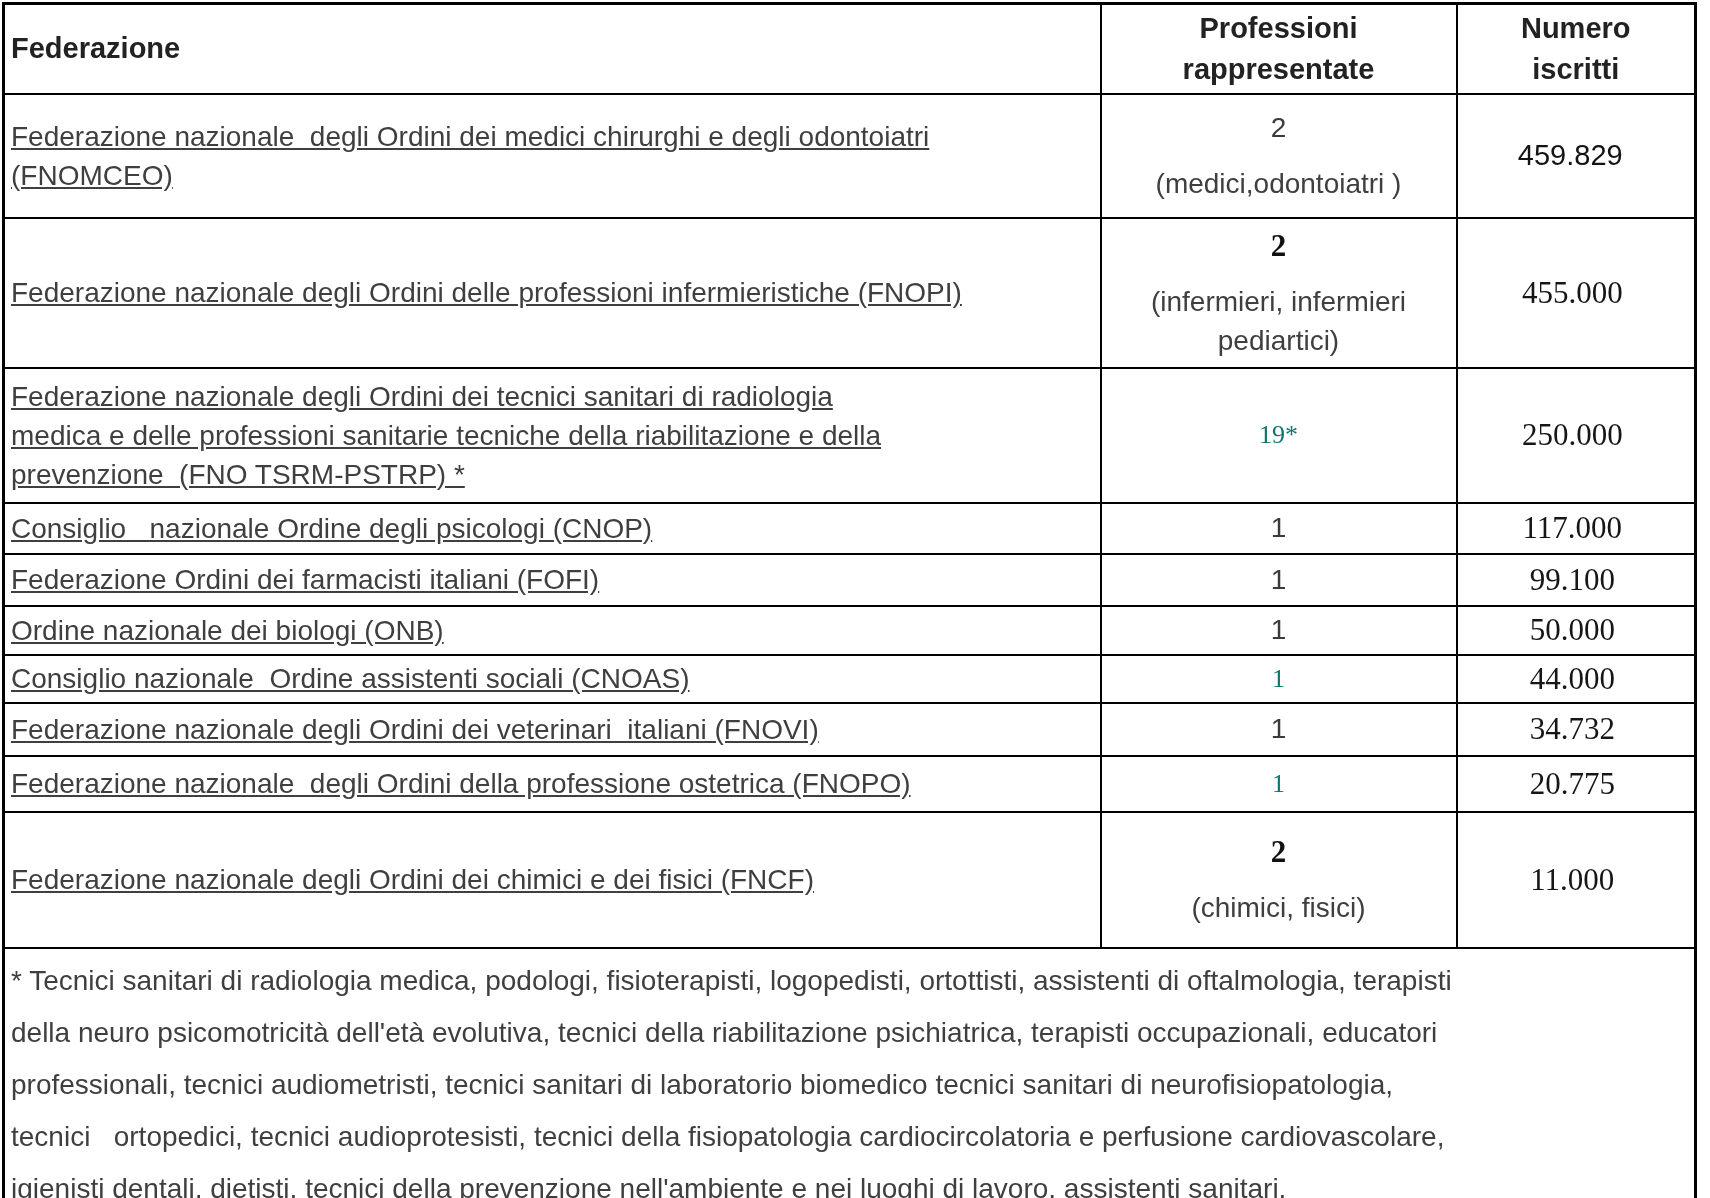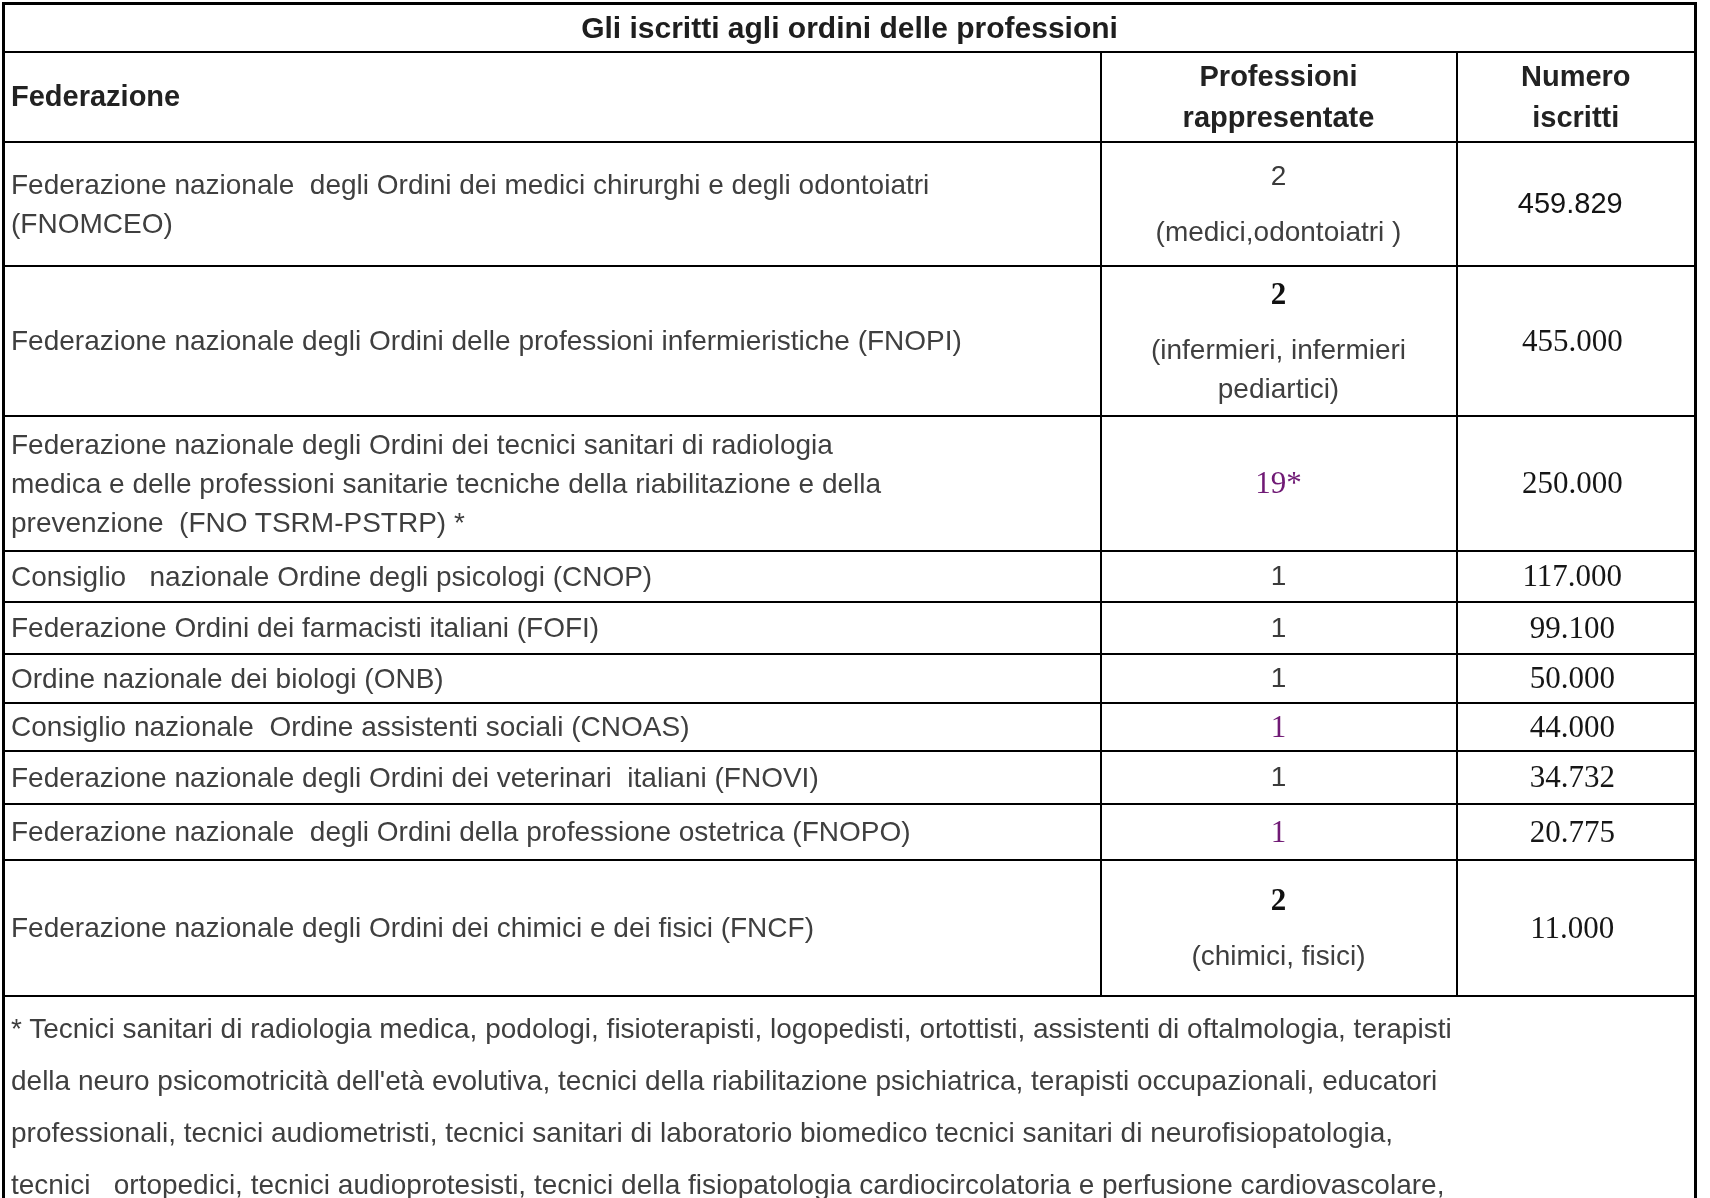--- a/index.html
+++ b/index.html
@@ -53,38 +53,39 @@
   }
   
   .fed-cell {
     font-size: 28px;
     line-height: 39px;
     color: #3f3f3f;
     text-align: left;
     padding: 2px 10px 2px 6px;
     white-space: pre-wrap;
     font-family: "Liberation Sans", "DejaVu Sans", sans-serif;
+    text-decoration: underline;
   }
   
   .prof-cell {
     text-align: center;
     padding: 2px 4px;
   }
   .count {
     line-height: 40px;
   }
   .count.sans {
     font-family: "Liberation Sans", "DejaVu Sans", sans-serif;
     font-size: 28px;
     color: #3b3b3b;
   }
   .count.serif {
     font-family: "Liberation Serif", "DejaVu Serif", serif;
-    font-size: 31px;
-    color: #701a75;
+    font-size: 26px;
+    color: #0f766e;
   }
   .count.serif-bold {
     font-family: "Liberation Serif", "DejaVu Serif", serif;
     font-size: 31px;
     font-weight: bold;
     color: #111111;
   }
   .detail {
     font-family: "Liberation Sans", "DejaVu Sans", sans-serif;
     font-size: 28px;
@@ -125,23 +126,20 @@
 <body>
 
 <div class="page">
   <table class="main">
     <colgroup>
       <col style="width:1097px">
       <col style="width:356px">
       <col style="width:239px">
     </colgroup>
     <tbody>
-      <tr>
-        <td class="title-cell" colspan="3">Gli iscritti agli ordini delle professioni</td>
-      </tr>
       <tr style="height:90px">
         <td class="hdr hdr-fed">Federazione</td>
         <td class="hdr hdr-center">Professioni
 rappresentate</td>
         <td class="hdr hdr-center">Numero
 iscritti</td>
       </tr>
     </tbody>
     <tbody>
         <tr style="height: 124px;">

